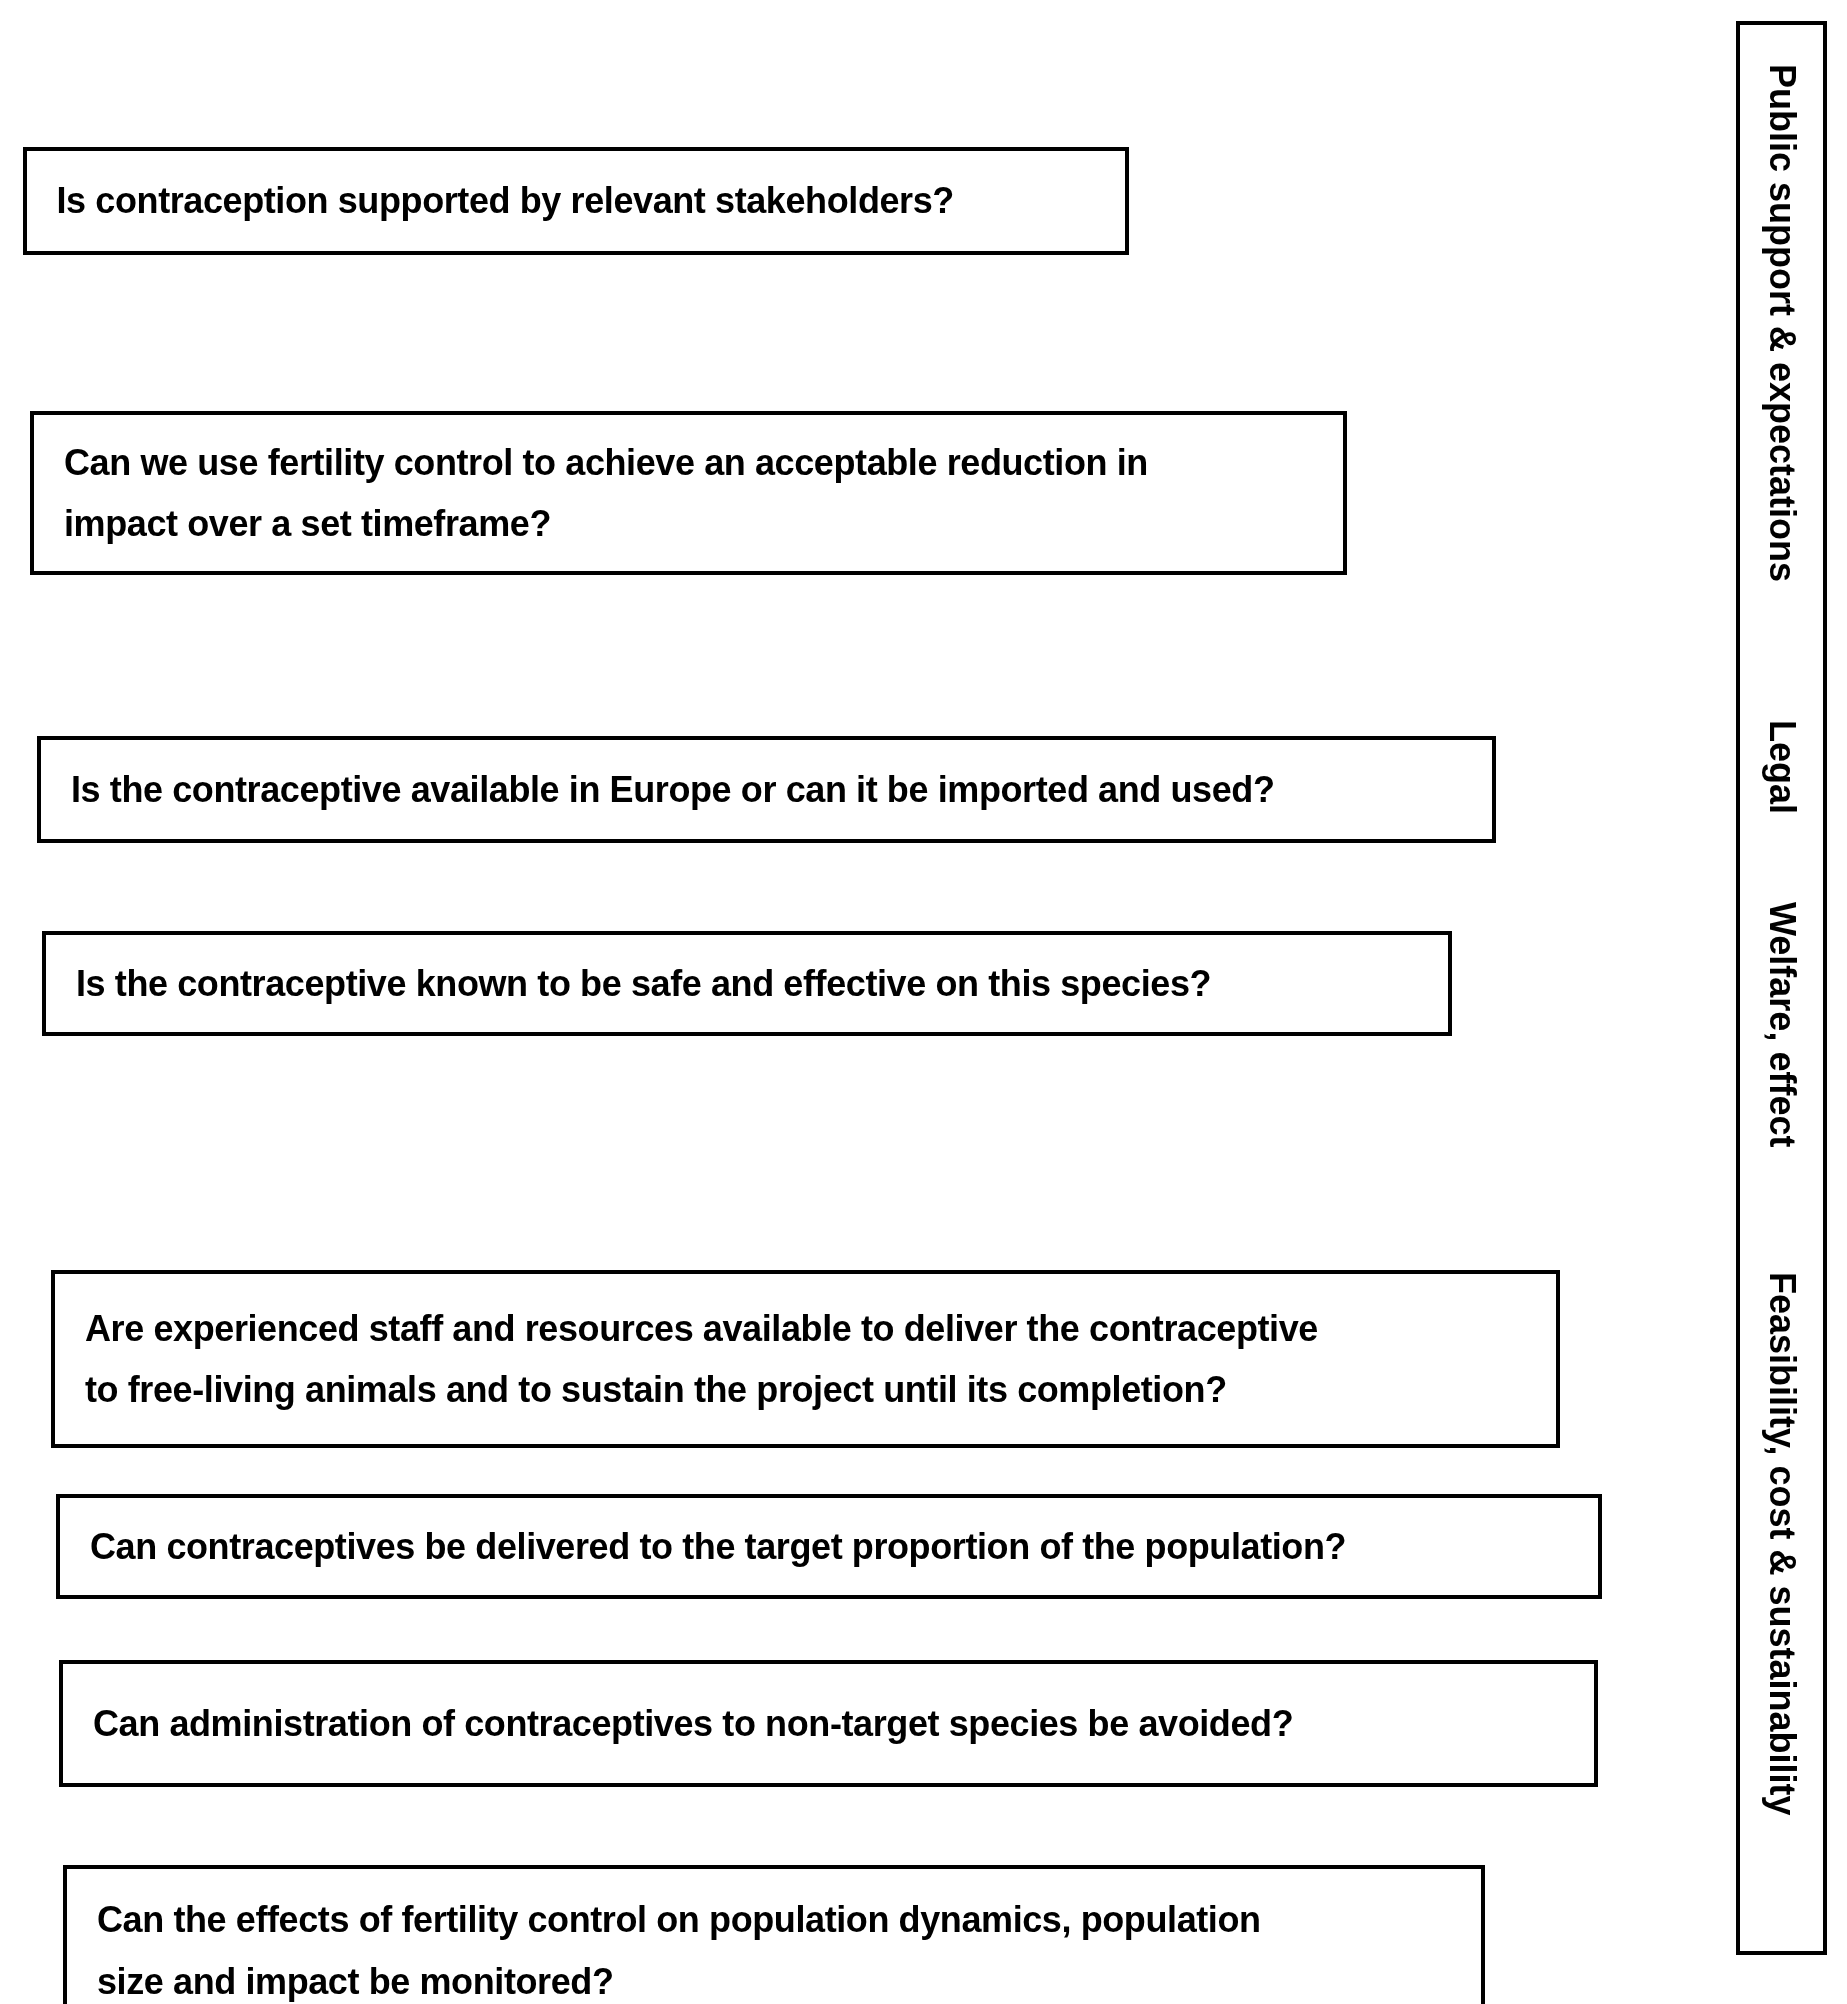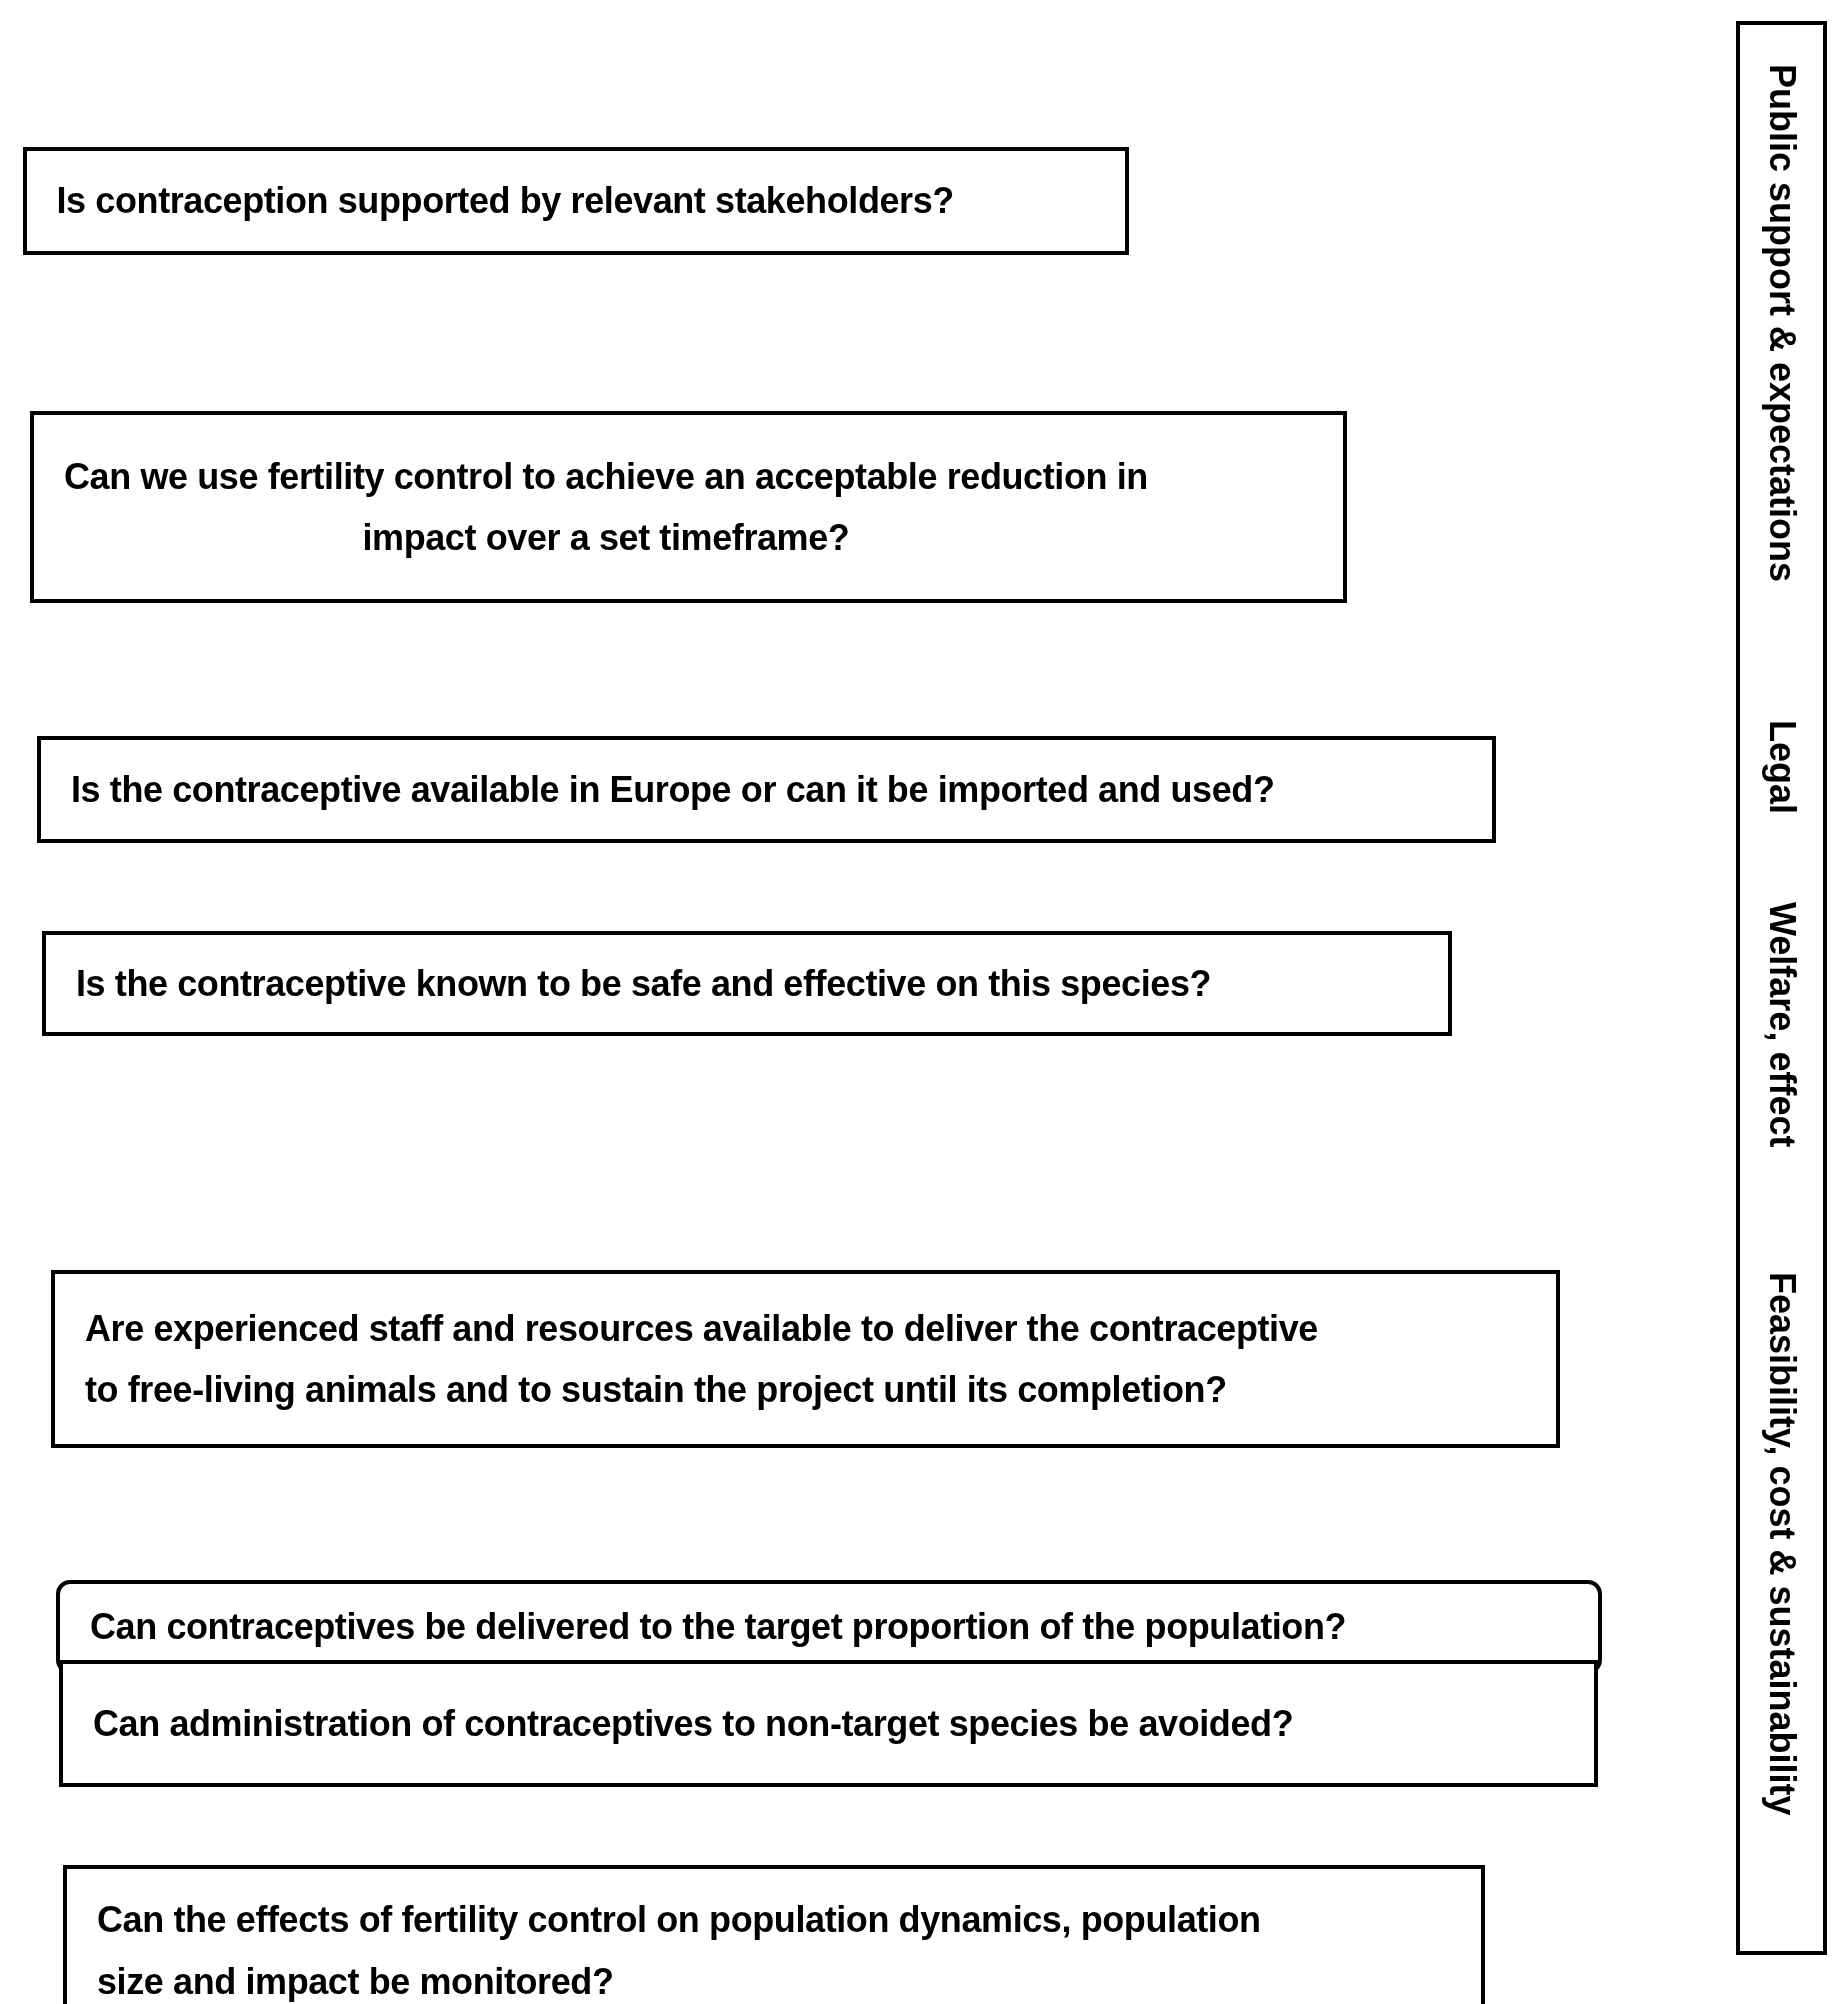--- a/index.html
+++ b/index.html
@@ -57,39 +57,39 @@
 </style>
 </head>
 <body>
 
 <div class="canvas">
 
   <div class="qbox" style="left:22.5px; top:147px; width:1106px; height:108px;">
     <span class="qtext">Is contraception supported by relevant stakeholders?</span>
   </div>
 
-  <div class="qbox" style="left:30px; top:411px; width:1317px; height:192px;text-align:center;">
+  <div class="qbox" style="left:30px; top:411px; width:1317px; height:164px;">
     <span class="qtext">Can we use fertility control to achieve an acceptable reduction in
 impact over a set timeframe?</span>
   </div>
 
   <div class="qbox" style="left:37px; top:736px; width:1459px; height:107px;">
     <span class="qtext">Is the contraceptive available in Europe or can it be imported and used?</span>
   </div>
 
   <div class="qbox" style="left:42px; top:931px; width:1410px; height:105px;">
     <span class="qtext">Is the contraceptive known to be safe and effective on this species?</span>
   </div>
 
   <div class="qbox" style="left:51px; top:1270px; width:1509px; height:178px;">
     <span class="qtext">Are experienced staff and resources available to deliver the contraceptive
 to free-living animals and to sustain the project until its completion?</span>
   </div>
 
-  <div class="qbox" style="left:56px; top:1580px; width:1546px; height:94px;border-radius:14px;">
+  <div class="qbox" style="left:56px; top:1494px; width:1546px; height:105px;">
     <span class="qtext">Can contraceptives be delivered to the target proportion of the population?</span>
   </div>
 
   <div class="qbox" style="left:59px; top:1660px; width:1539px; height:127px;">
     <span class="qtext">Can administration of contraceptives to non-target species be avoided?</span>
   </div>
 
   <div class="qbox" style="left:63px; top:1824px; width:1422px; height:171px;margin-top:41px;">
     <span class="qtext">Can the effects of fertility control on population dynamics, population
 size and impact be monitored?</span>

